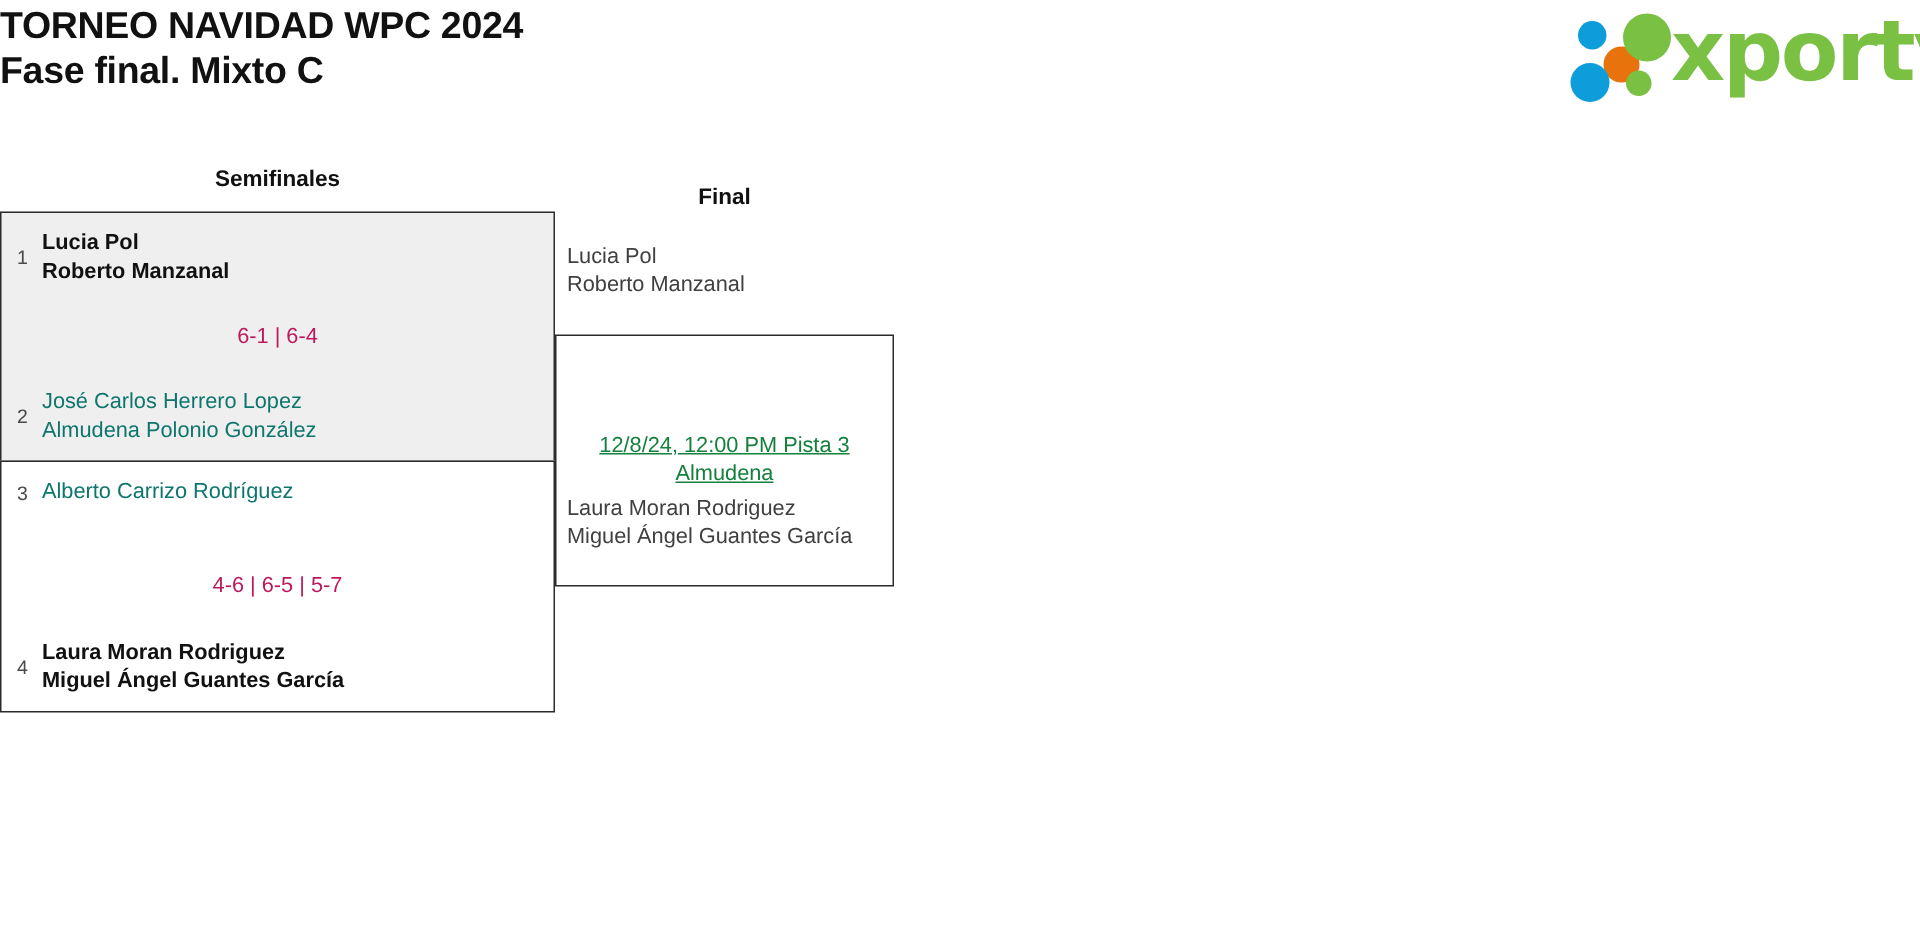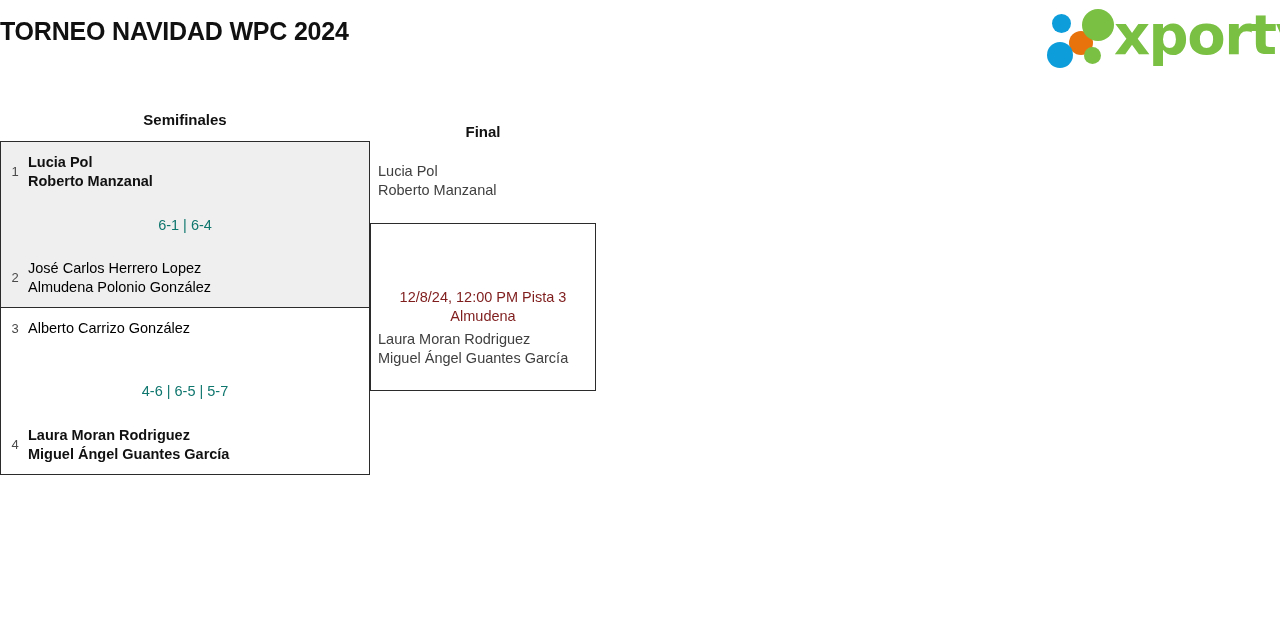--- a/index.html
+++ b/index.html
@@ -27,21 +27,21 @@
     position: absolute;
     left: 0px;
     top: 2px;
     font-size: 25px;
     font-weight: bold;
     line-height: 30px;
     letter-spacing: -0.2px;
     color: #111111;
     white-space: nowrap;
   }
-  #title-block .title-line { display: block; margin-top: 14px; }
+  #title-block .title-line { display: block; }
 
   
   #logo {
     position: absolute;
     left: 1046px;
     top: 4px;
     width: 228px;
     height: 66px;
   }
   #logo-dots {
@@ -112,52 +112,53 @@
     font-size: 13px;
     color: #4a4a4a;
     line-height: 14px;
     width: 14px;
     text-align: center;
   }
   .player {
     display: block;
     font-size: 14.5px;
     line-height: 19px;
-    color: #000000;
+    color: #0f766e;
     white-space: nowrap;
   }
   .team.winner .player {
     font-weight: bold;
     color: #111111;
   }
 
   .score {
     position: absolute;
     left: 0;
     width: 100%;
     top: 50%;
     transform: translateY(-50%);
     text-align: center;
     font-size: 14.5px;
     line-height: 19px;
-    color: #0f766e;
+    color: #be185d;
   }
 
   .meta {
     position: absolute;
     left: 0;
     width: 100%;
     top: 50%;
     transform: translateY(-50%);
     text-align: center;
     font-size: 14.5px;
     line-height: 19px;
-    color: #7f1d1d;
+    color: #15803d;
     padding: 0 6px;
     box-sizing: border-box;
+    text-decoration: underline;
   }
   .meta .meta-line { display: block; }
 
   
   .final-team {
     position: absolute;
     left: 378px;
     width: 230px;
     white-space: nowrap;
   }
@@ -165,20 +166,21 @@
   #final-team-bottom { top: 318px; }
   .final-team .player { font-size: 14.5px; line-height: 19px; color: #404040; }
 </style>
 </head>
 <body>
 
 <div id="header">
 
   <div id="title-block">
     <span class="title-line">TORNEO NAVIDAD WPC 2024</span>
+    <span class="title-line">Fase final. Mixto C</span>
   </div>
 
   <div id="logo">
     <div id="logo-dots">
       <span class="dot dot-blue-sm"></span>
       <span class="dot dot-orange"></span>
       <span class="dot dot-green-lg"></span>
       <span class="dot dot-blue-lg"></span>
       <span class="dot dot-green-sm"></span>
     </div>
@@ -207,21 +209,21 @@
       <span class="player">José Carlos Herrero Lopez</span>
       <span class="player">Almudena Polonio González</span>
     </div>
 
   </div>
 
   <div class="match-box" id="match-sf2">
 
     <div class="team team-top">
       <span class="seed">3</span>
-      <span class="player">Alberto Carrizo González</span>
+      <span class="player">Alberto Carrizo Rodríguez</span>
     </div>
 
     <div class="score">4-6 | 6-5 | 5-7</div>
 
     <div class="team winner team-bottom">
       <span class="seed">4</span>
       <span class="player">Laura Moran Rodriguez</span>
       <span class="player">Miguel Ángel Guantes García</span>
     </div>
 

